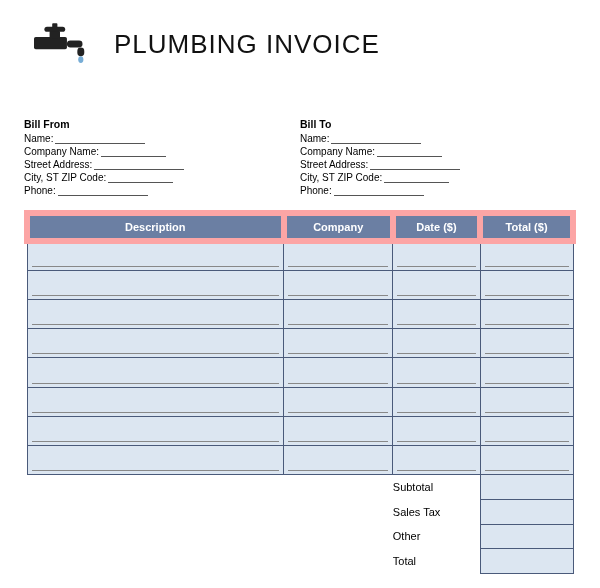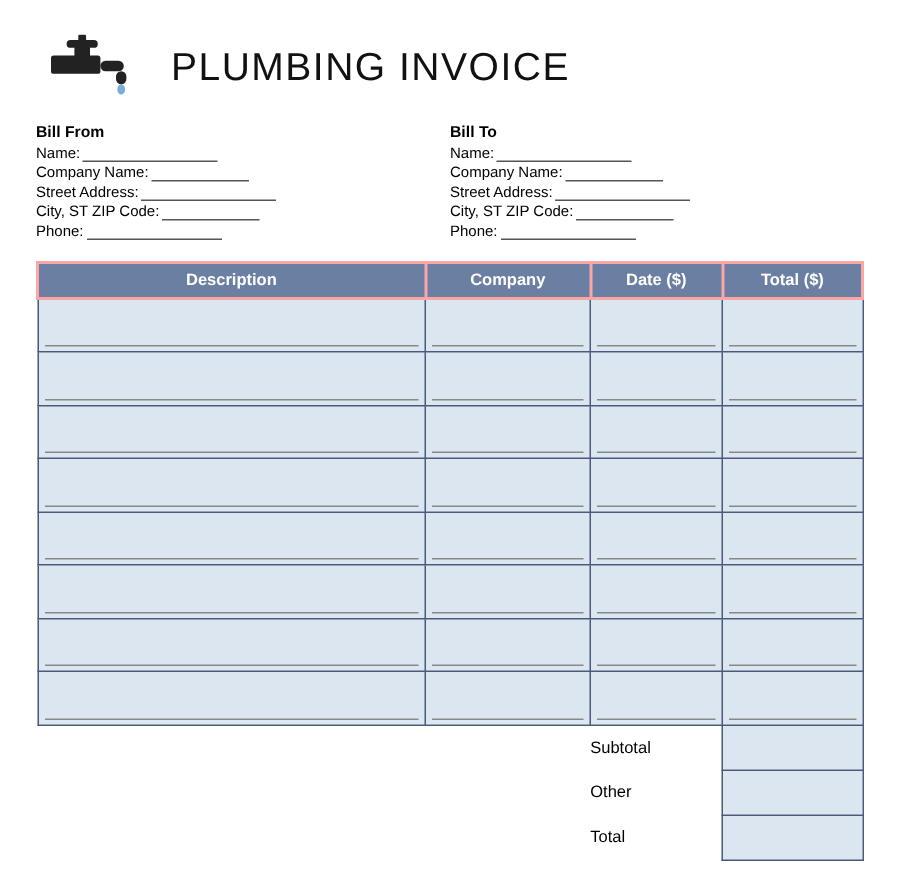--- a/index.html
+++ b/index.html
@@ -36,20 +36,21 @@
       font-weight: normal;
       letter-spacing: 1px;
       color: #111;
     }
     
     .bill-section {
       display: flex;
       gap: 0;
       margin-bottom: 12px;
       font-size: 10px;
+      margin-top: 36px;
     }
     .bill-col {
       flex: 1;
     }
     .bill-col.invoice-col {
       flex: 0 0 180px;
     }
     .bill-label {
       font-weight: bold;
       font-size: 10.5px;
@@ -90,21 +91,21 @@
       width: 100%;
       border-collapse: collapse;
       flex: 1;
     }
     .invoice-table th {
       background: #6b7fa3;
       color: #fff;
       font-size: 11px;
       font-weight: bold;
       padding: 5px 4px;
-      border: 2px solid #fca5a5;
+      border: 6px solid #fca5a5;
       text-align: center;
     }
     .invoice-table td {
       border: 1px solid #4a5a7a;
       padding: 0;
       height: 26px;
       background: #dce6f1;
     }
     .invoice-table td.desc-cell {
       width: 47%;
@@ -417,20 +418,25 @@
             </div>
           </td>
         </tr>
         <tr class="summary-row">
           <td class="empty-cell" colspan="2"></td>
           <td class="label-cell">Subtotal</td>
           <td class="value-cell"></td>
         </tr>
         <tr class="summary-row">
           <td class="empty-cell" colspan="2"></td>
+          <td class="label-cell">Sales Tax</td>
+          <td class="value-cell"></td>
+        </tr>
+        <tr class="summary-row">
+          <td class="empty-cell" colspan="2"></td>
           <td class="label-cell">Other</td>
           <td class="value-cell"></td>
         </tr>
         <tr class="summary-row">
           <td class="empty-cell" colspan="2"></td>
           <td class="label-cell">Total</td>
           <td class="value-cell"></td>
         </tr>
       </tbody>
   </table>

